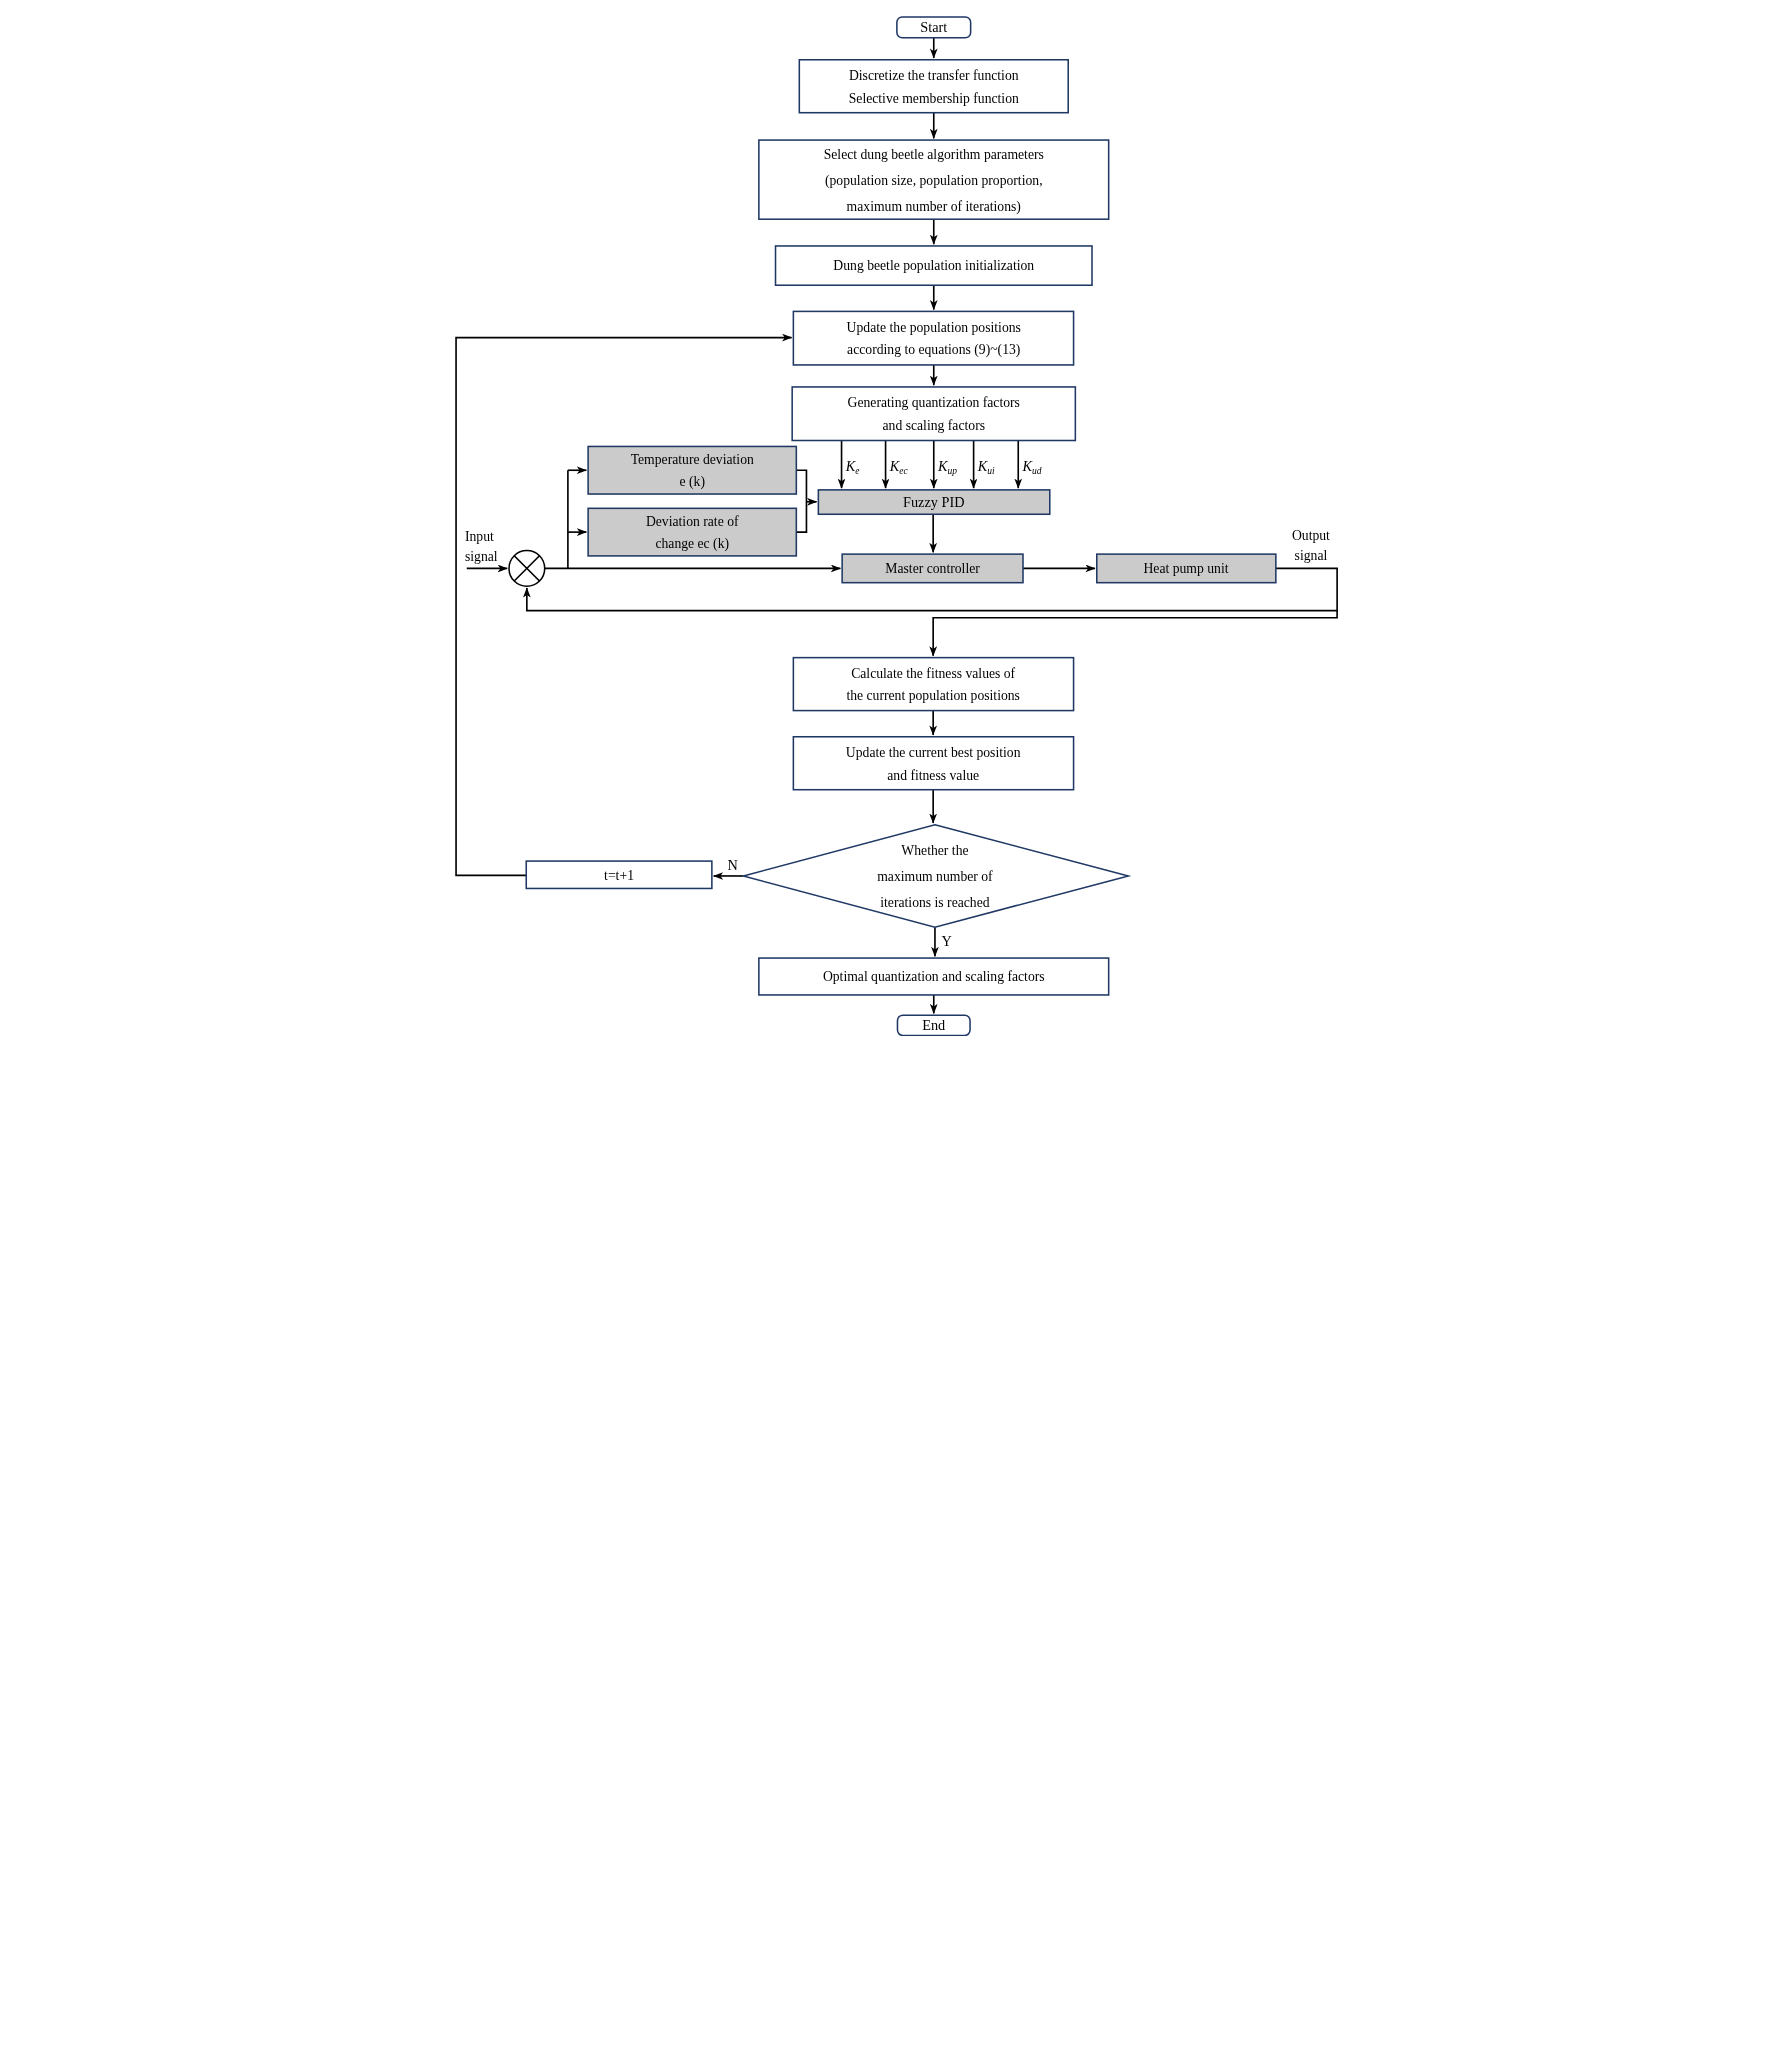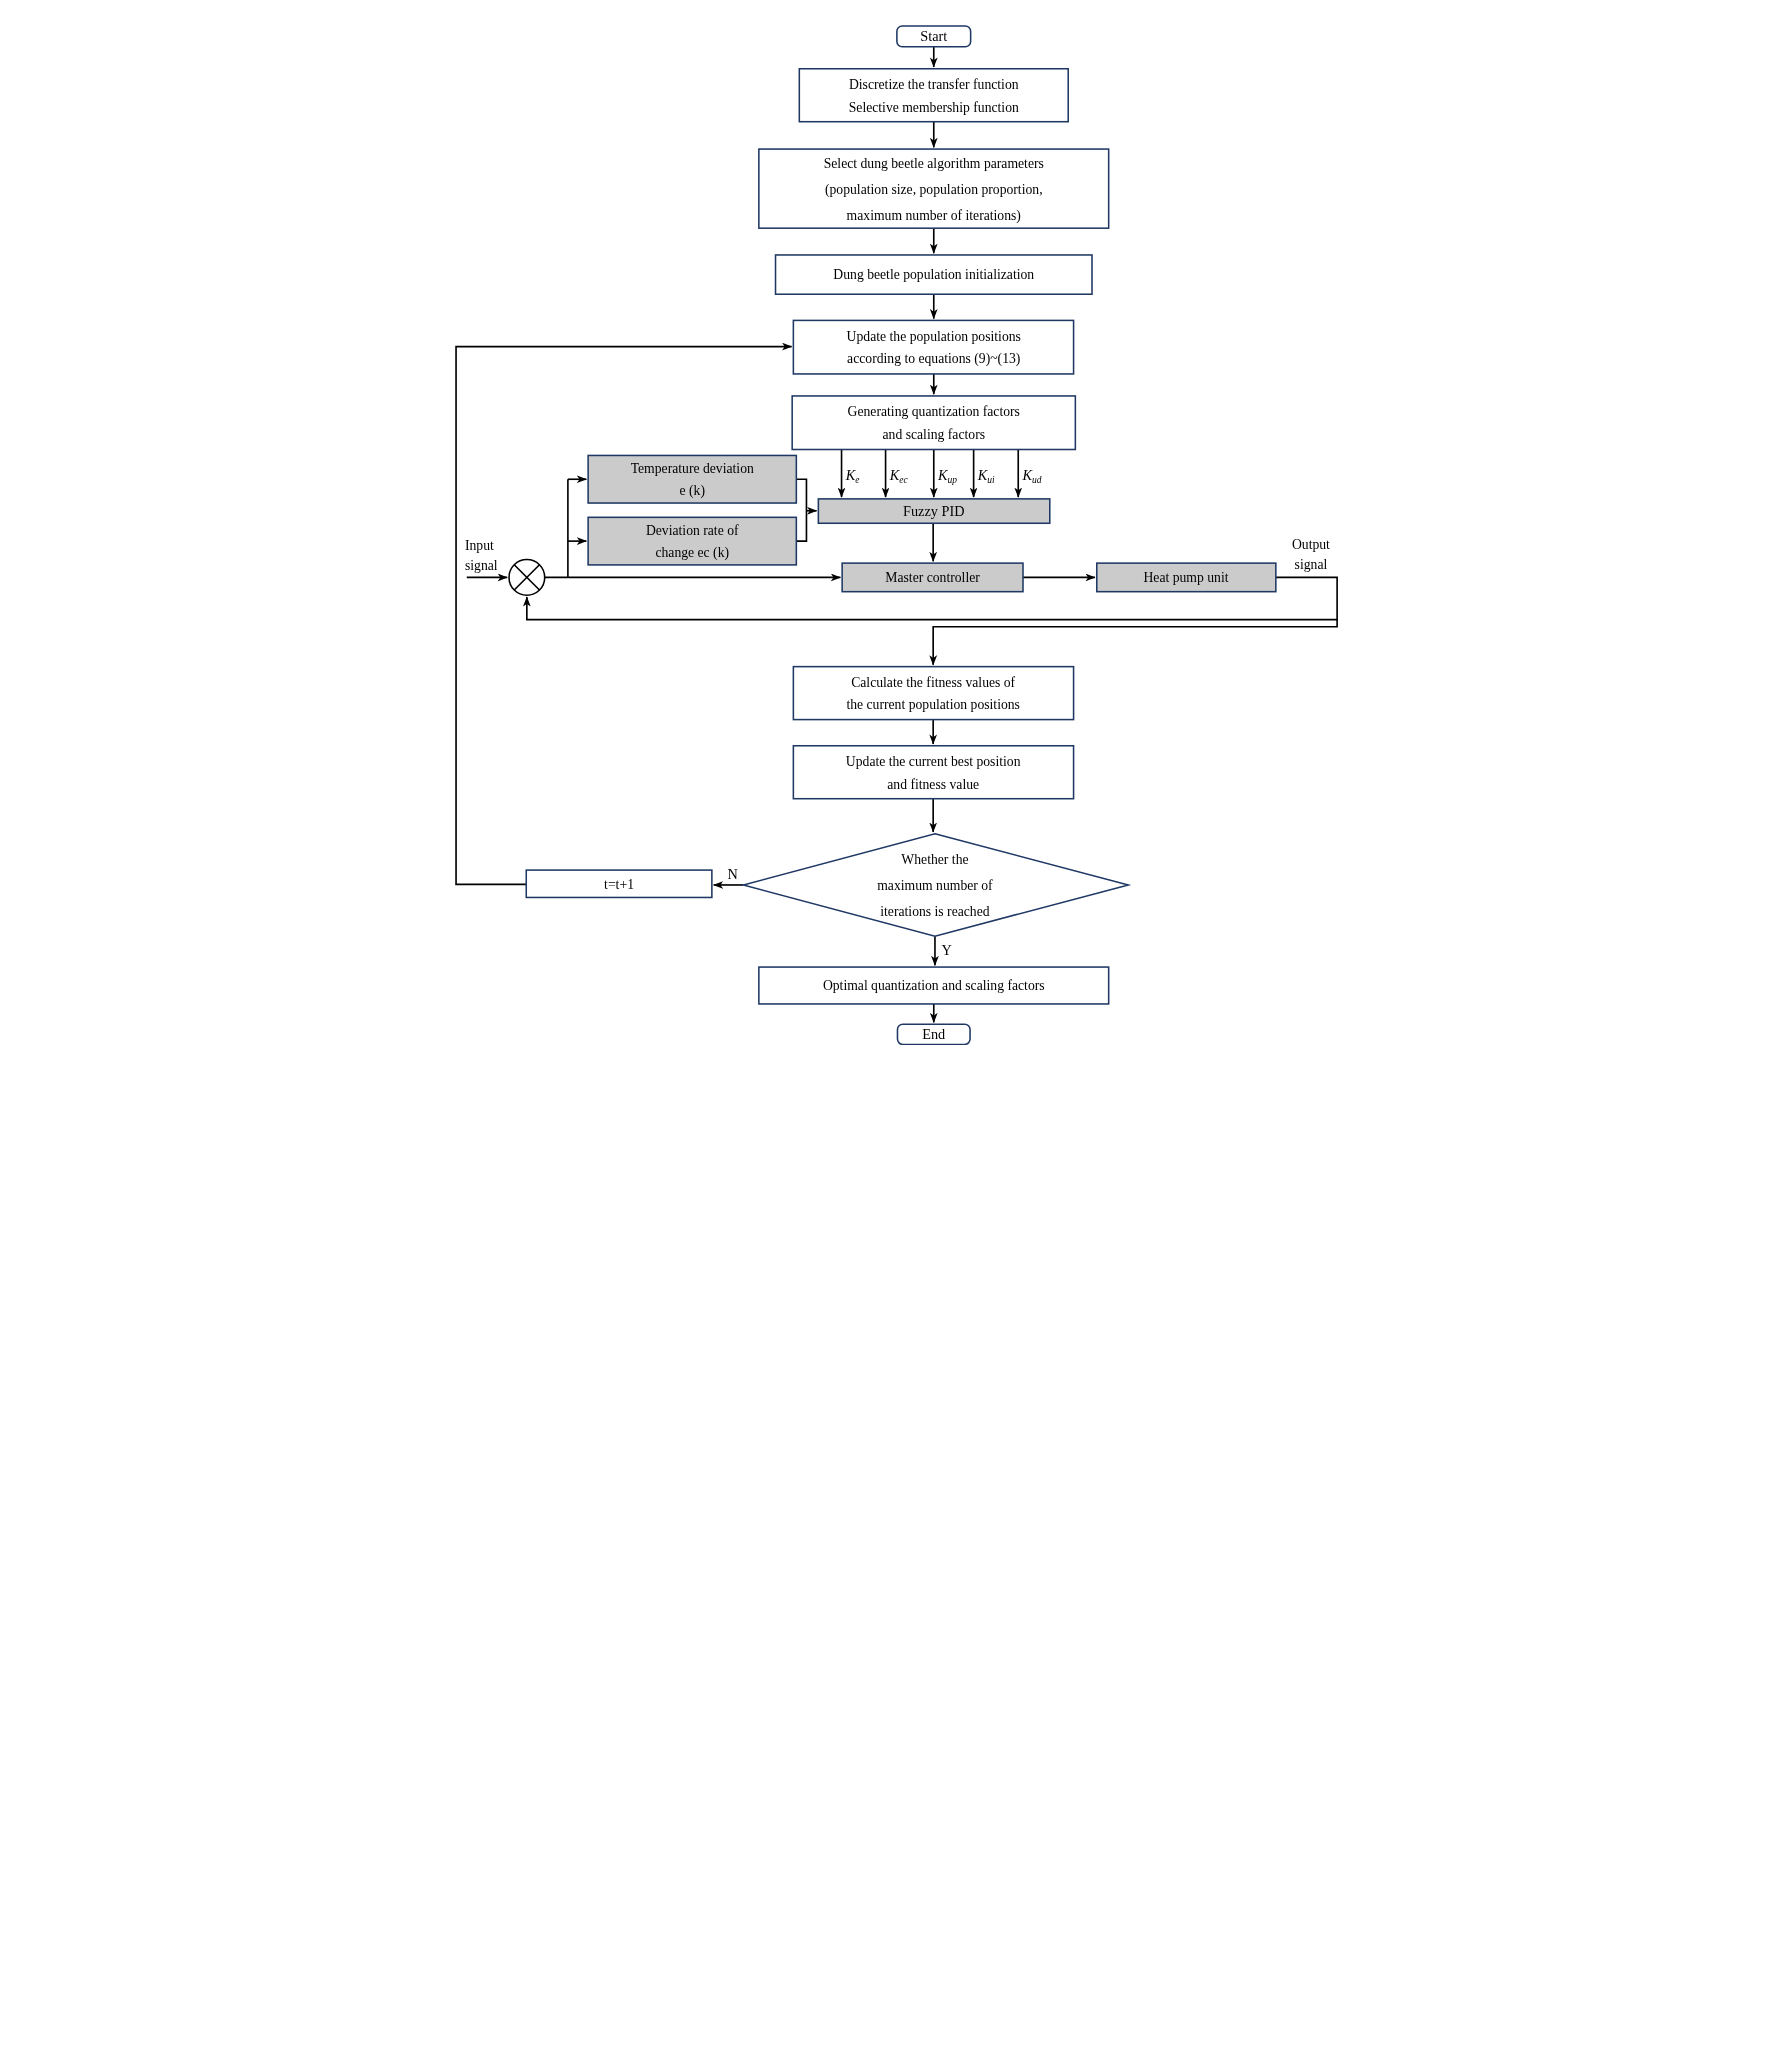--- a/index.html
+++ b/index.html
@@ -2,21 +2,21 @@
 <html style="font-size:9.5px"><head>
 <meta charset="utf-8">
 <style>
   :root{
     --navy:#1F3864;
     --gray:#CBCBCB;
     --line:#000000;
     --bg:#FFFFFF;
   }
   html,body{margin:0;padding:0;background:var(--bg);}
-  .canvas{position:relative;width:895px;height:1028px;margin:17px auto;background:var(--bg);}
+  .canvas{position:relative;width:895px;height:1028px;margin:8px auto;background:var(--bg);}
   svg{display:block;}
   svg text{
     font-family:"Liberation Serif","DejaVu Serif",serif;
     fill:#000;
   }
   .cline{stroke:var(--line);stroke-width:2.75;fill:none;}
   .box{fill:#fff;stroke:var(--navy);stroke-width:2.6;}
   .gbox{fill:var(--gray);stroke:var(--navy);stroke-width:2.6;}
   .term{fill:#fff;stroke:var(--navy);stroke-width:2.6;}
   .sum{fill:#fff;stroke:var(--line);stroke-width:2.6;}

